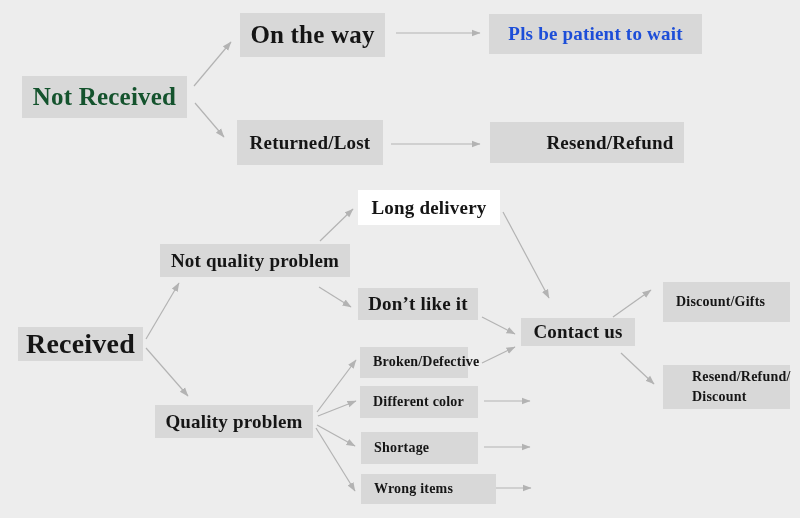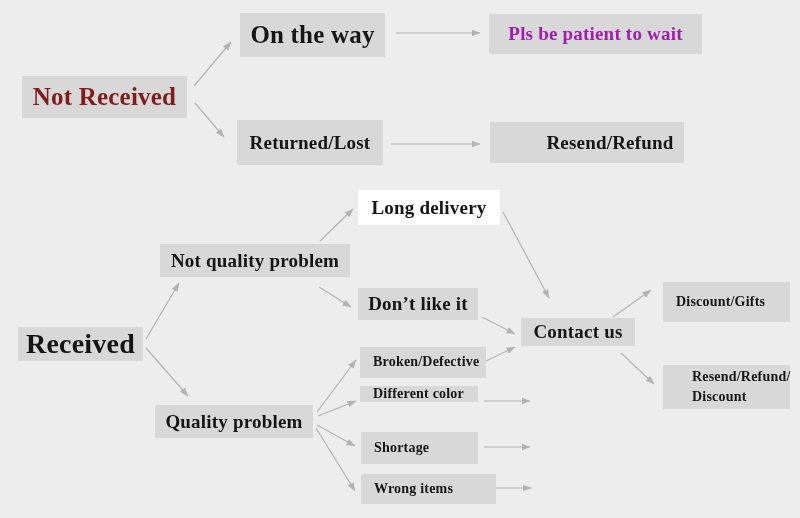--- a/index.html
+++ b/index.html
@@ -59,27 +59,27 @@
         <line x1="317" y1="425" x2="355" y2="446" stroke="#b3b3b3" stroke-width="1.2" marker-end="url(#ah)"></line>
         <line x1="316" y1="428" x2="355" y2="491" stroke="#b3b3b3" stroke-width="1.2" marker-end="url(#ah)"></line>
         <line x1="484" y1="401" x2="530" y2="401" stroke="#b3b3b3" stroke-width="1.2" marker-end="url(#ah)"></line>
         <line x1="484" y1="447" x2="530" y2="447" stroke="#b3b3b3" stroke-width="1.2" marker-end="url(#ah)"></line>
         <line x1="485" y1="488" x2="531" y2="488" stroke="#b3b3b3" stroke-width="1.2" marker-end="url(#ah)"></line>
         <line x1="613" y1="317" x2="651" y2="290" stroke="#b3b3b3" stroke-width="1.2" marker-end="url(#ah)"></line>
         <line x1="621" y1="353" x2="654" y2="384" stroke="#b3b3b3" stroke-width="1.2" marker-end="url(#ah)"></line>
       </g>
   </svg>
   <div>
-      <div class="node" style="left: 22px; top: 76px; width: 165px; height: 42px; font-size: 25px; background: rgb(216, 216, 216); color: #7f1d1d;">
+      <div class="node" style="left: 22px; top: 76px; width: 165px; height: 42px; font-size: 25px; background: rgb(216, 216, 216); color: #14532d;">
         <div>Not Received</div>
       </div>
       <div class="node" style="left: 240px; top: 13px; width: 145px; height: 44px; font-size: 25px; background: rgb(216, 216, 216); color: rgb(21, 21, 21);">
         <div>On the way</div>
       </div>
-      <div class="node" style="left: 489px; top: 14px; width: 213px; height: 40px; font-size: 19px; background: rgb(216, 216, 216); color: #a21caf;">
+      <div class="node" style="left: 489px; top: 14px; width: 213px; height: 40px; font-size: 19px; background: rgb(216, 216, 216); color: #1d4ed8;">
         <div>Pls be patient to wait</div>
       </div>
       <div class="node" style="left: 237px; top: 120px; width: 146px; height: 45px; font-size: 19px; background: rgb(216, 216, 216); color: rgb(21, 21, 21);">
         <div>Returned/Lost</div>
       </div>
       <div class="node" style="left: 490px; top: 122px; width: 194px; height: 41px; font-size: 19px; background: rgb(216, 216, 216); color: rgb(21, 21, 21); padding-left: 46px;">
         <div>Resend/Refund</div>
       </div>
       <div class="node" style="left: 358px; top: 190px; width: 142px; height: 35px; font-size: 19px; background: #ffffff; color: rgb(21, 21, 21);">
         <div>Long delivery</div>
@@ -92,24 +92,24 @@
       </div>
       <div class="node" style="left: 18px; top: 327px; width: 125px; height: 34px; font-size: 28px; background: rgb(216, 216, 216); color: rgb(21, 21, 21);">
         <div>Received</div>
       </div>
       <div class="node" style="left: 521px; top: 318px; width: 114px; height: 28px; font-size: 19px; background: rgb(216, 216, 216); color: rgb(21, 21, 21);">
         <div>Contact us</div>
       </div>
       <div class="node left" style="left: 663px; top: 282px; width: 127px; height: 40px; font-size: 14px; background: rgb(216, 216, 216); color: rgb(21, 21, 21);">
         <div>Discount/Gifts</div>
       </div>
-      <div class="node left" style="left: 360px; top: 347px; width: 126px; height: 31px; font-size: 14px; background: rgb(216, 216, 216); color: rgb(21, 21, 21);">
+      <div class="node left" style="left: 360px; top: 347px; width: 108px; height: 31px; font-size: 14px; background: rgb(216, 216, 216); color: rgb(21, 21, 21);">
         <div>Broken/Defective</div>
       </div>
-      <div class="node left" style="left: 360px; top: 386px; width: 118px; height: 16px; font-size: 14px; background: rgb(216, 216, 216); color: rgb(21, 21, 21);">
+      <div class="node left" style="left: 360px; top: 386px; width: 118px; height: 32px; font-size: 14px; background: rgb(216, 216, 216); color: rgb(21, 21, 21);">
         <div>Different color</div>
       </div>
       <div class="node" style="left: 155px; top: 405px; width: 158px; height: 33px; font-size: 19px; background: rgb(216, 216, 216); color: rgb(21, 21, 21);">
         <div>Quality problem</div>
       </div>
       <div class="node left" style="left: 361px; top: 432px; width: 117px; height: 32px; font-size: 14px; background: rgb(216, 216, 216); color: rgb(21, 21, 21);">
         <div>Shortage</div>
       </div>
       <div class="node left" style="left: 361px; top: 474px; width: 135px; height: 30px; font-size: 14px; background: rgb(216, 216, 216); color: rgb(21, 21, 21);">
         <div>Wrong items</div>

